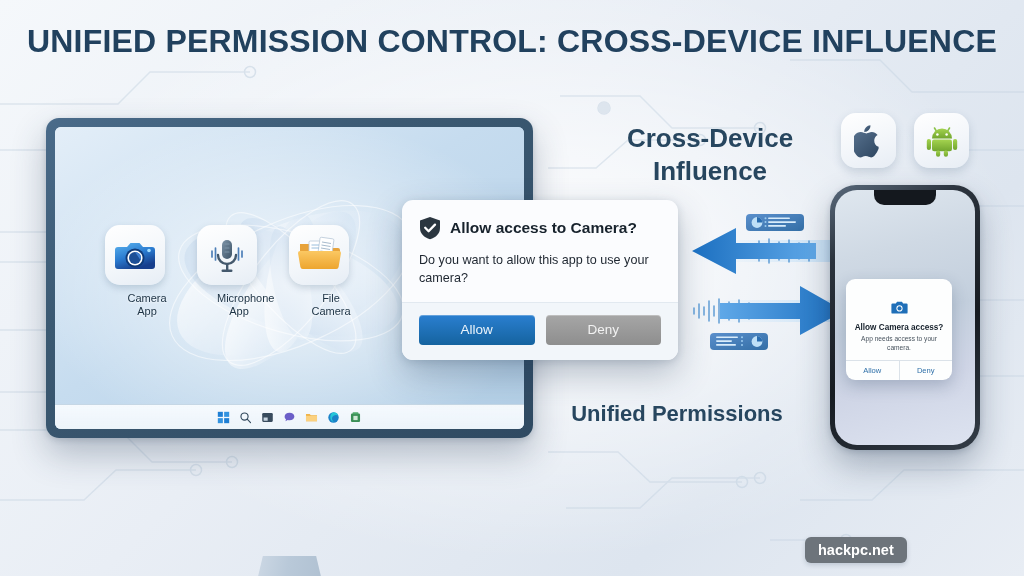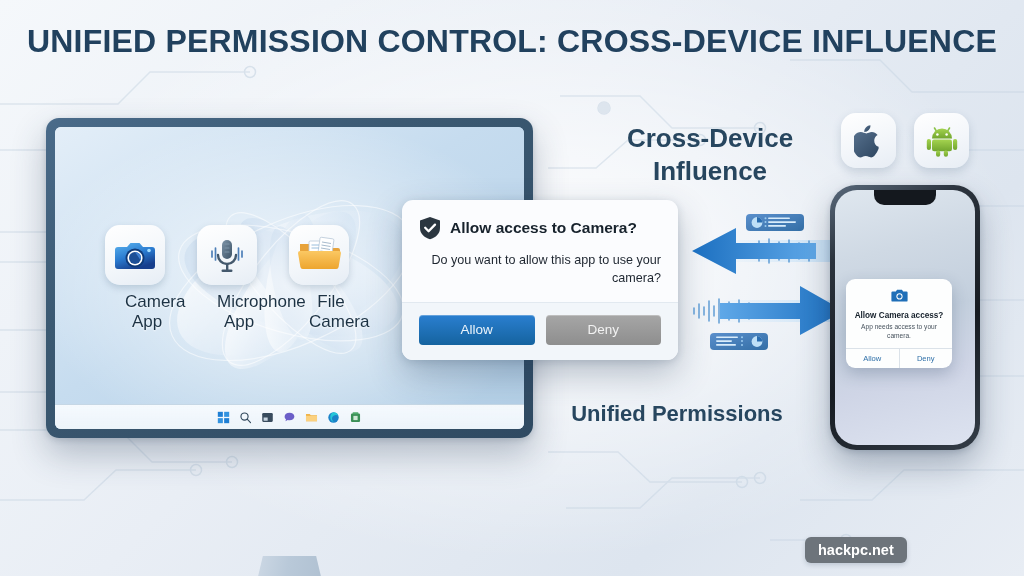--- a/index.html
+++ b/index.html
@@ -41,21 +41,21 @@
     position:absolute;left:46px;top:98px;display:flex;gap:24px;align-items:flex-start;
   }
   .dicon{width:68px;text-align:center;}
   .dtile{
     width:60px;height:60px;margin:0 auto;border-radius:15px;
     background:linear-gradient(160deg,#ffffff 0%,#f2f6fa 60%,#e6edf5 100%);
     box-shadow:0 3px 7px rgba(60,90,120,.22);
     display:flex;align-items:center;justify-content:center;
   }
   .dlabel{
-    margin-top:7px;font-size:17px;color:#1c3244;line-height:1.15;font-weight:500;
+    margin-top:7px;font-size:11px;color:#1c3244;line-height:1.15;font-weight:500;
     text-shadow:0 1px 2px rgba(255,255,255,.85);
     margin-left:24px;
   }
   .taskbar{
     position:absolute;left:0;right:0;bottom:0;height:24px;
     background:linear-gradient(180deg,rgba(249,252,255,.93),rgba(238,245,251,.97));
     border-top:1px solid rgba(150,180,205,.45);
     display:flex;align-items:center;justify-content:center;gap:9px;
   }
   .tbi{width:13px;height:13px;display:block;}
@@ -65,21 +65,21 @@
     background:linear-gradient(100deg,#cfdae6 0%,#b9c9d9 45%,#aebfd0 100%);
     clip-path:polygon(14% 0,86% 0,100% 100%,0 100%);
   }
 
   
   .dialog{
     position:absolute;left:402px;top:200px;width:276px;border-radius:11px;
     background:#fbfcfe;overflow:hidden;
     box-shadow:0 14px 34px rgba(35,60,90,.30),0 2px 8px rgba(35,60,90,.16);
   }
-  .dlg-body{padding:16px 17px 14px 17px;text-align:right;}
+  .dlg-body{padding:16px 17px 14px 17px;}
   .dlg-head{display:flex;align-items:center;gap:9px;}
   .dlg-title{font-size:15.5px;font-weight:bold;color:#17222c;}
   .dlg-text{margin-top:12px;font-size:12.6px;color:#1e2630;line-height:1.42;}
   .dlg-foot{
     padding:12px 17px 15px 17px;display:flex;gap:11px;
     background:#f2f6fa;border-top:1px solid #e2e9f0;
   }
   .btn{
     flex:1;height:30px;border-radius:4px;border:none;cursor:pointer;
     font-size:13.5px;font-family:inherit;display:flex;align-items:center;justify-content:center;
@@ -120,21 +120,21 @@
     background:linear-gradient(165deg,#dfe7ef 0%,#cfd9e4 25%,#c3cfdd 50%,#cfd5e6 72%,#dde3f0 100%);
   }
   .notch{
     position:absolute;left:50%;top:0;transform:translateX(-50%);
     width:62px;height:15px;background:#14181e;border-radius:0 0 10px 10px;
   }
   .pdialog{
     position:absolute;left:11px;top:89px;width:106px;border-radius:9px;overflow:hidden;
     background:#fdfefe;box-shadow:0 6px 16px rgba(35,60,90,.25);
   }
-  .pd-body{padding:9px 8px 8px 8px;text-align:center;}
+  .pd-body{padding:9px 8px 8px 8px;text-align:center;margin-top:12px;}
   .pd-title{font-size:8.2px;font-weight:bold;color:#15202b;margin-top:4px;}
   .pd-sub{font-size:6.6px;color:#47525d;line-height:1.3;margin-top:3px;}
   .pd-foot{display:flex;border-top:1px solid #dbe2e9;}
   .pd-btn{
     flex:1;padding:5px 0;font-size:7.6px;color:#2e6fa8;text-align:center;cursor:pointer;
   }
   .pd-btn+.pd-btn{border-left:1px solid #dbe2e9;}
 
   
   .watermark{

